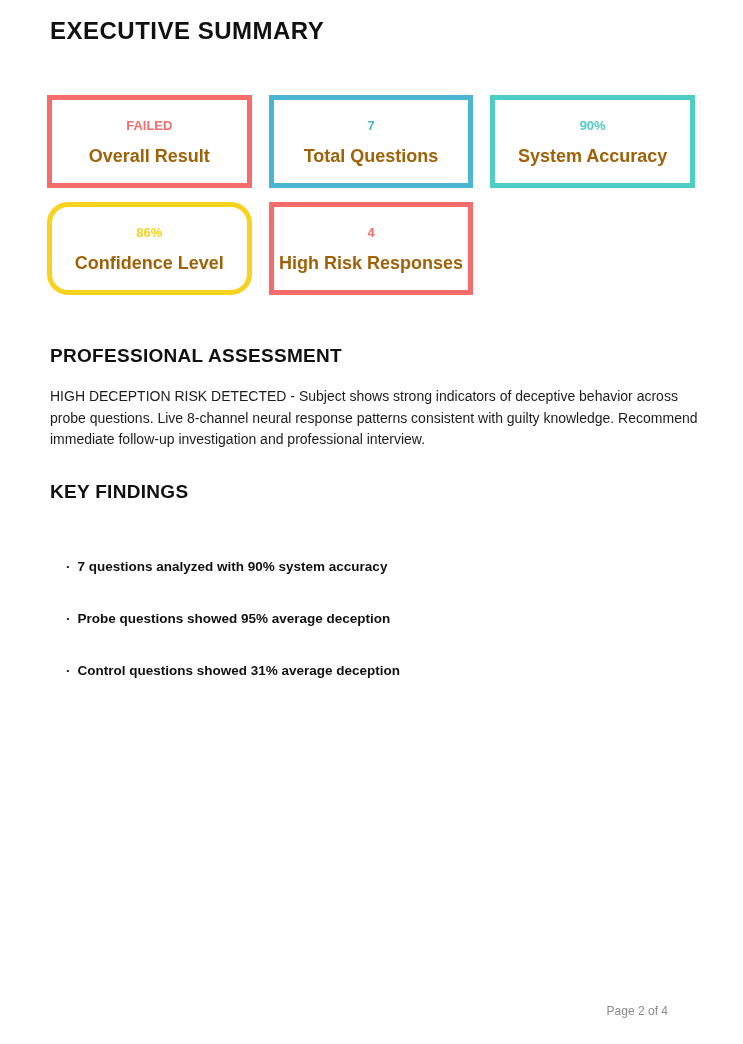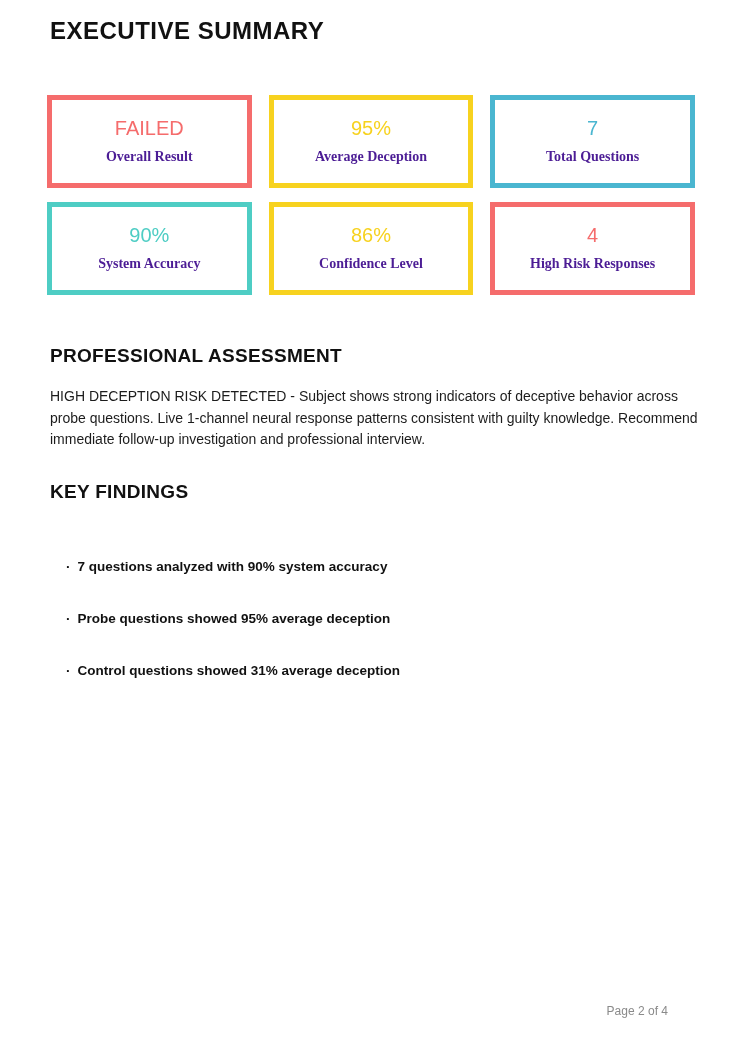--- a/index.html
+++ b/index.html
@@ -38,30 +38,29 @@
     height: 93px;
     box-sizing: border-box;
     border: 5px solid #cccccc;
     background: #ffffff;
     display: flex;
     flex-direction: column;
     align-items: center;
     justify-content: center;
   }
   .stat-value {
-    font-size: 20px;
-    font-weight: normal;
+    font-size: 13px;
+    font-weight: bold;
     line-height: 19px;
     margin-bottom: 11px;
   }
   .stat-label {
-    font-size: 14px;
+    font-size: 18px;
     font-weight: bold;
-    color: #4c1d95;
-    font-family: Liberation Serif, serif;
+    color: #a16207;
   }
   .section-heading {
     position: absolute;
     left: 50px;
     font-size: 19px;
     font-weight: bold;
     color: #111111;
     letter-spacing: 0.3px;
   }
   .heading-assessment { top: 345px; }
@@ -106,49 +105,45 @@
 <div class="page">
 
   <div class="doc-title">EXECUTIVE SUMMARY</div>
 
   <div class="stats-grid">
   <div class="stat-card" style="border-color: rgb(245, 108, 108);">
     <div class="stat-value" style="color: rgb(245, 108, 108);">FAILED</div>
     <div class="stat-label">Overall Result</div>
   </div>
 
-  <div class="stat-card" style="border-color: rgb(247, 210, 31);">
-    <div class="stat-value" style="color: rgb(247, 210, 31);">95%</div>
-    <div class="stat-label">Average Deception</div>
-  </div>
 
   <div class="stat-card" style="border-color: rgb(74, 182, 208);">
     <div class="stat-value" style="color: rgb(74, 182, 208);">7</div>
     <div class="stat-label">Total Questions</div>
   </div>
 
   <div class="stat-card" style="border-color: rgb(78, 205, 196);">
     <div class="stat-value" style="color: rgb(78, 205, 196);">90%</div>
     <div class="stat-label">System Accuracy</div>
   </div>
 
-  <div class="stat-card" style="border-color: rgb(247, 210, 31);">
+  <div class="stat-card" style="border-color: rgb(247, 210, 31); border-radius: 21px;">
     <div class="stat-value" style="color: rgb(247, 210, 31);">86%</div>
     <div class="stat-label">Confidence Level</div>
   </div>
 
   <div class="stat-card" style="border-color: rgb(245, 108, 108);">
     <div class="stat-value" style="color: rgb(245, 108, 108);">4</div>
     <div class="stat-label">High Risk Responses</div>
   </div>
 </div>
 
   <div class="section-heading heading-assessment">PROFESSIONAL ASSESSMENT</div>
 
-  <div class="assessment-body">HIGH DECEPTION RISK DETECTED - Subject shows strong indicators of deceptive behavior across probe questions. Live 1-channel neural response patterns consistent with guilty knowledge. Recommend immediate follow-up investigation and professional interview.</div>
+  <div class="assessment-body">HIGH DECEPTION RISK DETECTED - Subject shows strong indicators of deceptive behavior across probe questions. Live 8-channel neural response patterns consistent with guilty knowledge. Recommend immediate follow-up investigation and professional interview.</div>
 
   <div class="section-heading heading-findings">KEY FINDINGS</div>
 
   <div class="findings-list">
   <div class="finding-item">
     <span class="bullet">·</span><span class="finding-text">7 questions analyzed with 90% system accuracy</span>
   </div>
 
 
   <div class="finding-item">

